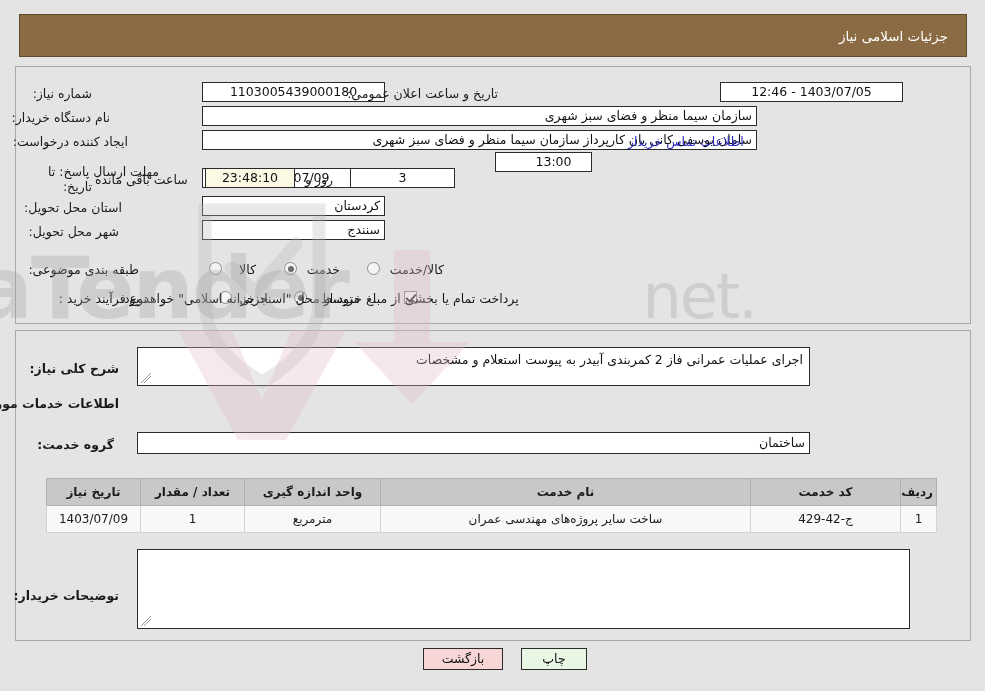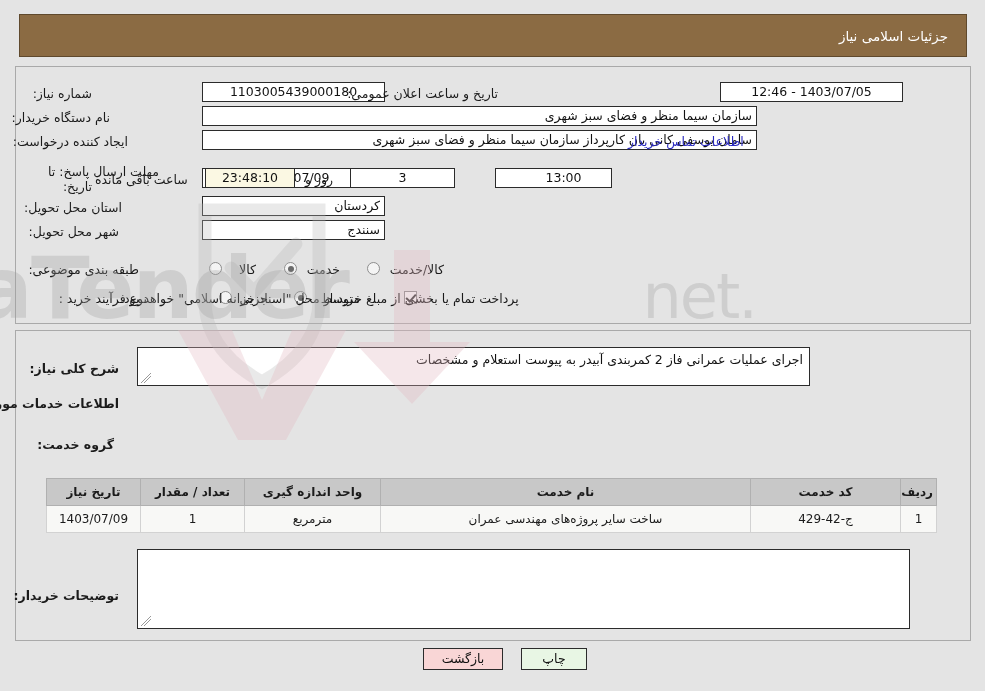--- a/index.html
+++ b/index.html
@@ -229,21 +229,21 @@
   <div class="fld right" style="right:228px; top:106px; width:555px;margin-left:27px;">سازمان سیما  منظر و فضای سبز شهری</div>
 
   <div class="lbl" style="right:857px; top:134px;">ایجاد کننده درخواست:</div>
   <div class="fld right" style="right:228px; top:130px; width:555px;">سامان یوسفی کانی بان کارپرداز سازمان سیما  منظر و فضای سبز شهری</div>
   <div class="lbl link" style="right:791px; top:134px; right:auto; left:628px;">اطلاعات تماس خریدار</div>
 
   <div class="lbl" style="right:826px; top:164px;">مهلت ارسال پاسخ: تا</div>
   <div class="lbl" style="right:893px; top:179px;">تاریخ:</div>
   <div class="fld center" style="right:600px; top:168px; width:183px;">1403/07/09</div>
   <div class="lbl" style="right:560px; top:172px;">ساعت</div>
-  <div class="fld center" style="left:475px; top:168px; width:117px;padding-left:24px;">13:00</div>
+  <div class="fld center" style="left:475px; top:152px; width:97px;padding-left:24px;">13:00</div>
   <div class="fld center" style="left:330px; top:168px; width:105px;">3</div>
   <div class="lbl" style="left:292px; top:172px;padding-left:13px;">روز و</div>
   <div class="fld cream" style="left:195px; top:168px; width:90px;">23:48:10</div>
   <div class="lbl" style="left:95px; top:172px;">ساعت باقی مانده</div>
 
   <div class="lbl" style="right:863px; top:200px;">استان محل تحویل:</div>
   <div class="fld right" style="right:600px; top:196px; width:183px;">کردستان</div>
 
   <div class="lbl" style="right:866px; top:224px;">شهر محل تحویل:</div>
   <div class="fld right" style="right:600px; top:220px; width:183px;">سنندج</div>
@@ -276,20 +276,21 @@
   <div class="ta" style="right:175px; top:347px; width:673px; height:39px;">
     <span>اجرای عملیات عمرانی فاز 2 کمربندی آبیدر به پیوست استعلام و مشخصات</span>
     <svg class="grip" viewBox="0 0 12 12">
       <path d="M1 11 L11 1 M4 11 L11 4" stroke="#9a9a9a" stroke-width="1" fill="none"></path>
     </svg>
   </div>
 
   <div class="lbl strong" style="right:866px; top:396px;">اطلاعات خدمات مورد نیاز</div>
 
   <div class="lbl strong" style="right:871px; top:437px;">گروه خدمت:</div>
+  <div class="fld right" style="right:175px; top:432px; width:673px; height:22px; line-height:20px;">ساختمان</div>
 
   <table id="svc-table">
     <colgroup>
       <col style="width:36px">
         <col style="width:150px">
         <col style="width:370px">
       <col style="width:136px">
         <col style="width:104px">
         <col style="width:94px">
     </colgroup>

